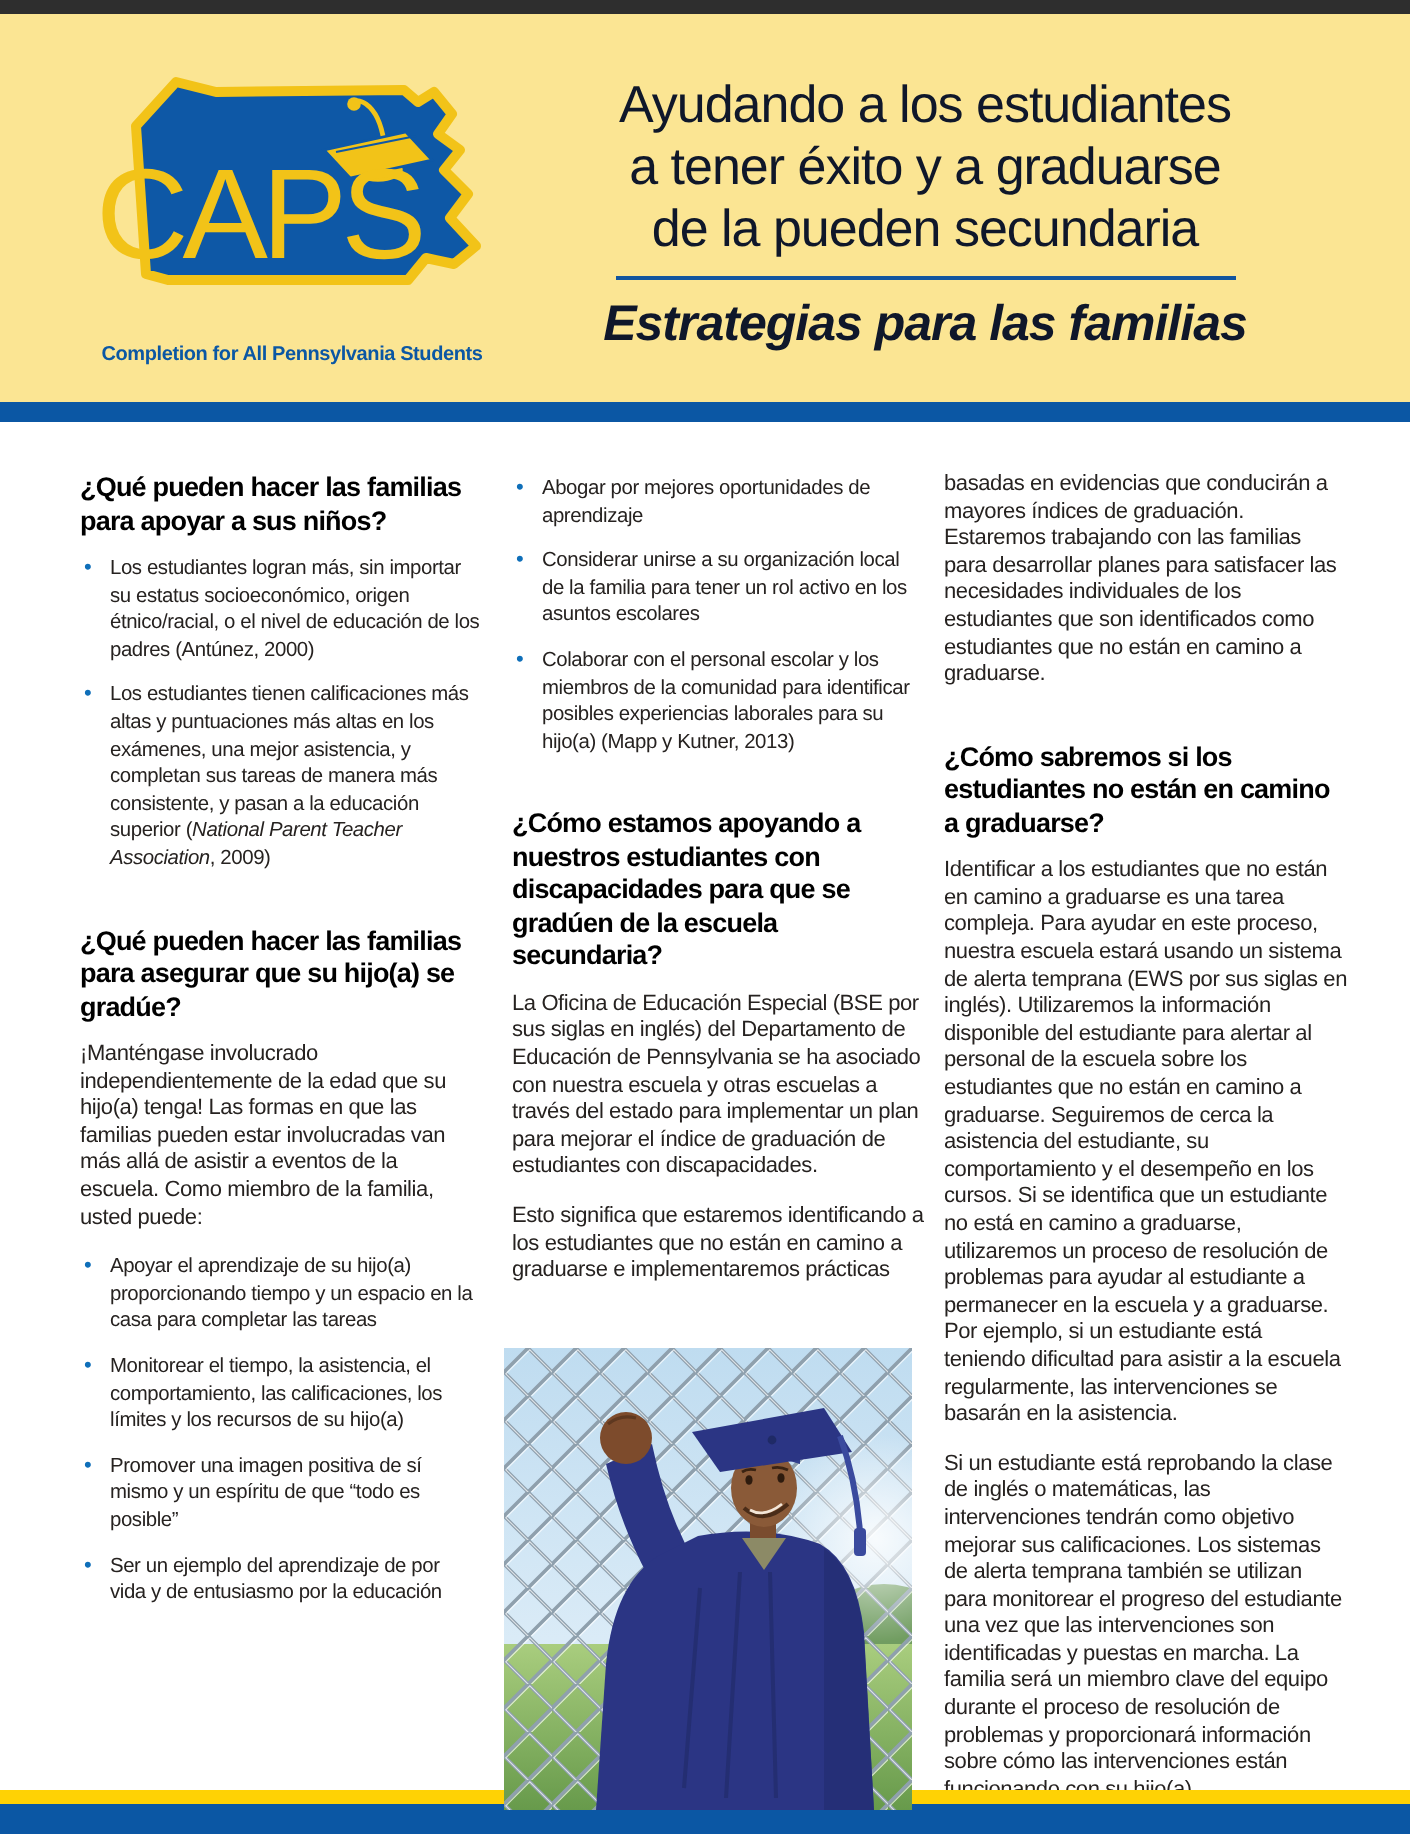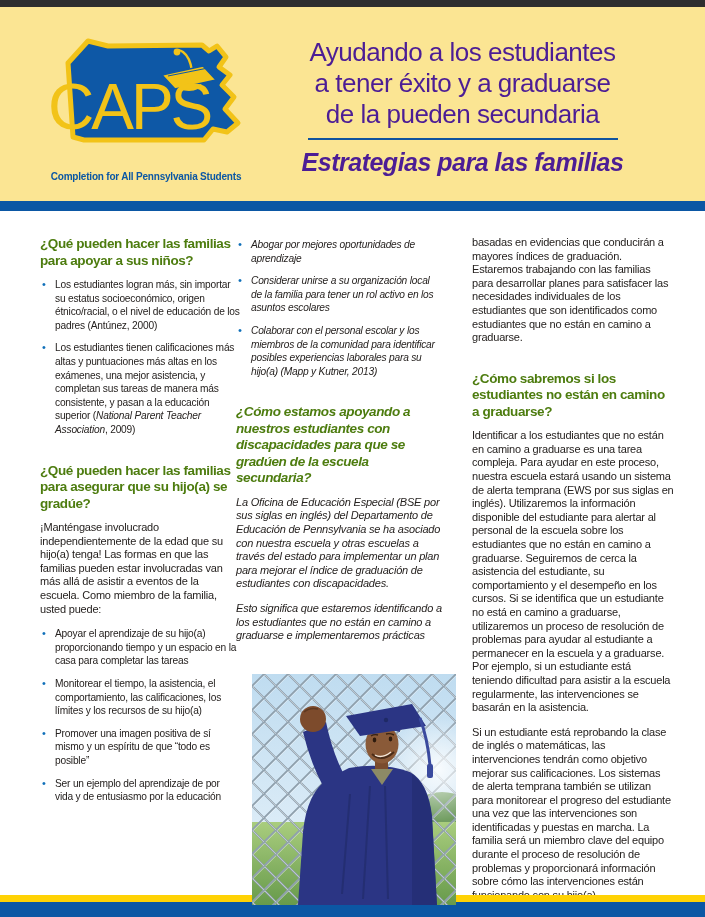--- a/index.html
+++ b/index.html
@@ -7,31 +7,31 @@
     position:relative;width:705px;height:917px;overflow:hidden;
     background:#ffffff;font-family:"Liberation Sans",sans-serif;
   }
   .top-strip{position:absolute;left:0;top:0;width:705px;height:7px;background:#2e2e2e;}
   .header{position:absolute;left:0;top:7px;width:705px;height:194px;background:#FBE593;}
   .logo-wrap{position:absolute;left:46px;top:24px;width:200px;}
   .logo-tagline{
     margin-top:12px;text-align:center;color:#0B57A4;font-weight:bold;
     font-size:10px;letter-spacing:-0.2px;width:200px;
   }
-  .title-block{position:absolute;left:250px;top:30px;width:425px;text-align:center;color:#4c1d95;}
+  .title-block{position:absolute;left:250px;top:30px;width:425px;text-align:center;color:#0f172a;}
   .title-line{font-size:26px;line-height:31px;letter-spacing:-0.5px;font-weight:normal;}
   .title-divider{width:310px;height:2px;background:#11549E;margin:8px auto 7px auto;}
   .subtitle{font-size:25px;line-height:30px;font-weight:bold;font-style:italic;letter-spacing:-0.5px;}
   .blue-bar{position:absolute;left:0;top:201px;width:705px;height:10px;background:#0B57A4;}
   .content-col{position:absolute;top:236px;color:#262220;}
   .col-1{left:40px;width:200px;}
-  .col-2{left:236px;width:206px;font-style:italic;}
+  .col-2{left:256px;width:206px;}
   .col-3{left:472px;width:202px;}
   .col-heading{
-    color:#4d7c0f;font-size:13.5px;line-height:16.5px;font-weight:bold;
+    color:#000000;font-size:13.5px;line-height:16.5px;font-weight:bold;
     letter-spacing:-0.4px;margin:0 0 9px 0;
   }
   .col-heading:not(:first-child){margin-top:26px;}
   .body-text{
     font-size:11px;line-height:13.6px;letter-spacing:-0.2px;margin:0 0 11px 0;
   }
   .it{font-style:italic;}
   .bullet-list{list-style:none;margin:2px 0 13px 0;padding:0;}
   .bullet-list li{
     position:relative;padding-left:15px;margin:0 0 9px 0;

